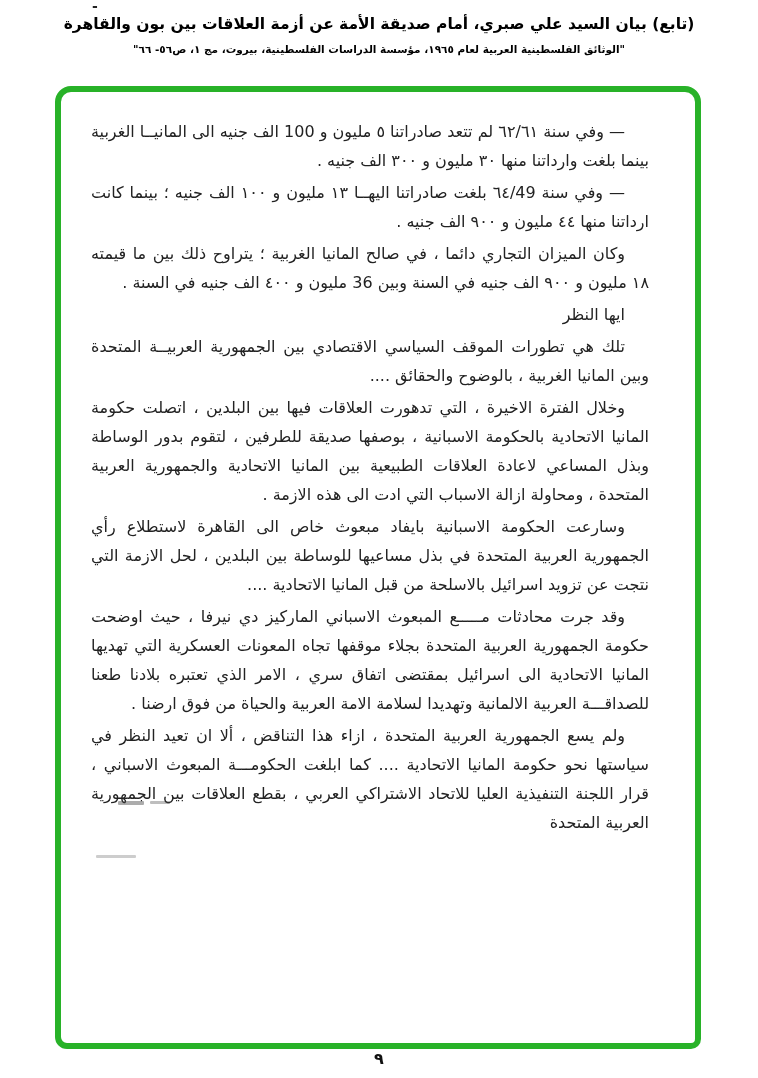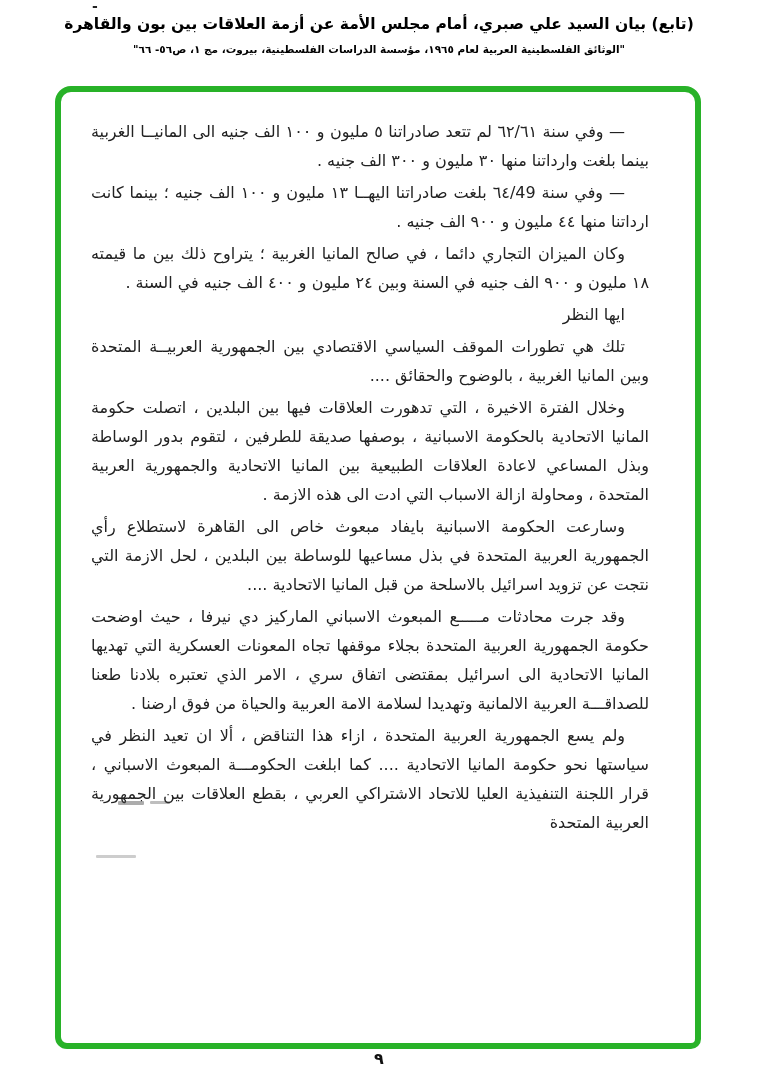--- a/index.html
+++ b/index.html
@@ -68,28 +68,28 @@
   }
 </style>
 </head>
 <body>
 
 <div class="page">
 
   <span class="stray-mark">-</span>
 
   <header class="doc-header">
-    <h1 class="doc-title">(تابع) بيان السيد علي صبري، أمام مجلس الأمة عن أزمة العلاقات بين بون والقاهرة</h1>
+    <h1 class="doc-title">(تابع) بيان السيد علي صبري، أمام صديقة الأمة عن أزمة العلاقات بين بون والقاهرة</h1>
     <div class="doc-source">"الوثائق الفلسطينية العربية لعام ١٩٦٥، مؤسسة الدراسات الفلسطينية، بيروت، مج ١، ص٥٦- ٦٦"</div>
   </header>
 
   <div class="content-frame">
-    <p>—  وفي سنة ٦٢/٦١ لم تتعد صادراتنا ٥ مليون و ١٠٠ الف جنيه الى المانيــا الغربية بينما بلغت وارداتنا منها ٣٠ مليون و ٣٠٠ الف جنيه .</p>
+    <p>—  وفي سنة ٦٢/٦١ لم تتعد صادراتنا ٥ مليون و 100 الف جنيه الى المانيــا الغربية بينما بلغت وارداتنا منها ٣٠ مليون و ٣٠٠ الف جنيه .</p>
     <p>—  وفي سنة ٦٤/49 بلغت صادراتنا اليهــا ١٣ مليون و ١٠٠ الف جنيه ؛ بينما كانت ارداتنا منها ٤٤ مليون و ٩٠٠ الف جنيه .</p>
-    <p>وكان الميزان التجاري دائما ، في صالح المانيا الغربية ؛ يتراوح ذلك بين ما قيمته ١٨ مليون و ٩٠٠ الف جنيه في السنة وبين ٢٤ مليون و ٤٠٠ الف جنيه في السنة .</p>
+    <p>وكان الميزان التجاري دائما ، في صالح المانيا الغربية ؛ يتراوح ذلك بين ما قيمته ١٨ مليون و ٩٠٠ الف جنيه في السنة وبين 36 مليون و ٤٠٠ الف جنيه في السنة .</p>
     <h2 class="section-heading">ايها النظر</h2>
     <p>تلك هي تطورات الموقف السياسي الاقتصادي بين الجمهورية العربيــة المتحدة وبين المانيا الغربية ، بالوضوح والحقائق ....</p>
     <p>وخلال الفترة الاخيرة ، التي تدهورت العلاقات فيها بين البلدين ، اتصلت حكومة المانيا الاتحادية بالحكومة الاسبانية ، بوصفها صديقة للطرفين ، لتقوم بدور الوساطة وبذل المساعي لاعادة العلاقات الطبيعية بين المانيا الاتحادية والجمهورية العربية المتحدة ، ومحاولة ازالة الاسباب التي ادت الى هذه الازمة .</p>
     <p>وسارعت الحكومة الاسبانية بايفاد مبعوث خاص الى القاهرة لاستطلاع رأي الجمهورية العربية المتحدة في بذل مساعيها للوساطة بين البلدين ، لحل الازمة التي نتجت عن تزويد اسرائيل بالاسلحة من قبل المانيا الاتحادية ....</p>
     <p>وقد جرت محادثات مـــــع المبعوث الاسباني الماركيز دي نيرفا ، حيث اوضحت حكومة الجمهورية العربية المتحدة بجلاء موقفها تجاه المعونات العسكرية التي تهديها المانيا الاتحادية الى اسرائيل بمقتضى اتفاق سري ، الامر الذي تعتبره بلادنا طعنا للصداقـــة العربية الالمانية وتهديدا لسلامة الامة العربية والحياة من فوق ارضنا .</p>
     <p>ولم يسع الجمهورية العربية المتحدة ، ازاء هذا التناقض ، ألا ان تعيد النظر في سياستها نحو حكومة المانيا الاتحادية .... كما ابلغت الحكومـــة المبعوث الاسباني ، قرار اللجنة التنفيذية العليا للاتحاد الاشتراكي العربي ، بقطع العلاقات بين الجمهورية العربية المتحدة</p>
   </div>
 
   <div class="scan-artifact artifact-1"></div>
   <div class="scan-artifact artifact-2"></div>

